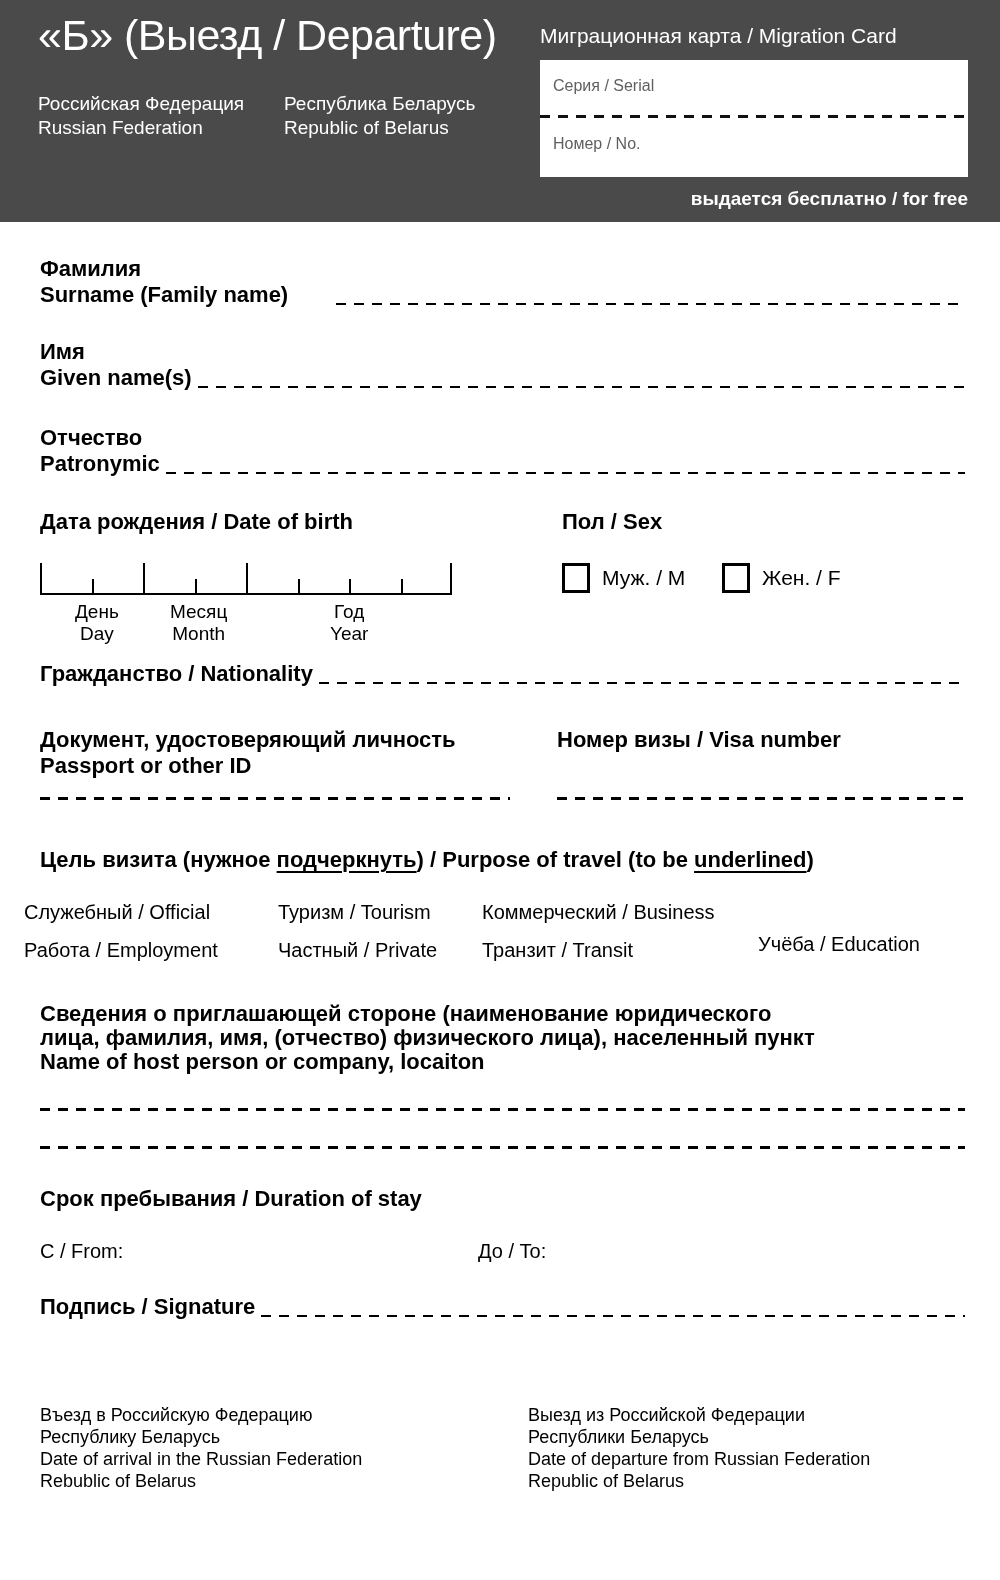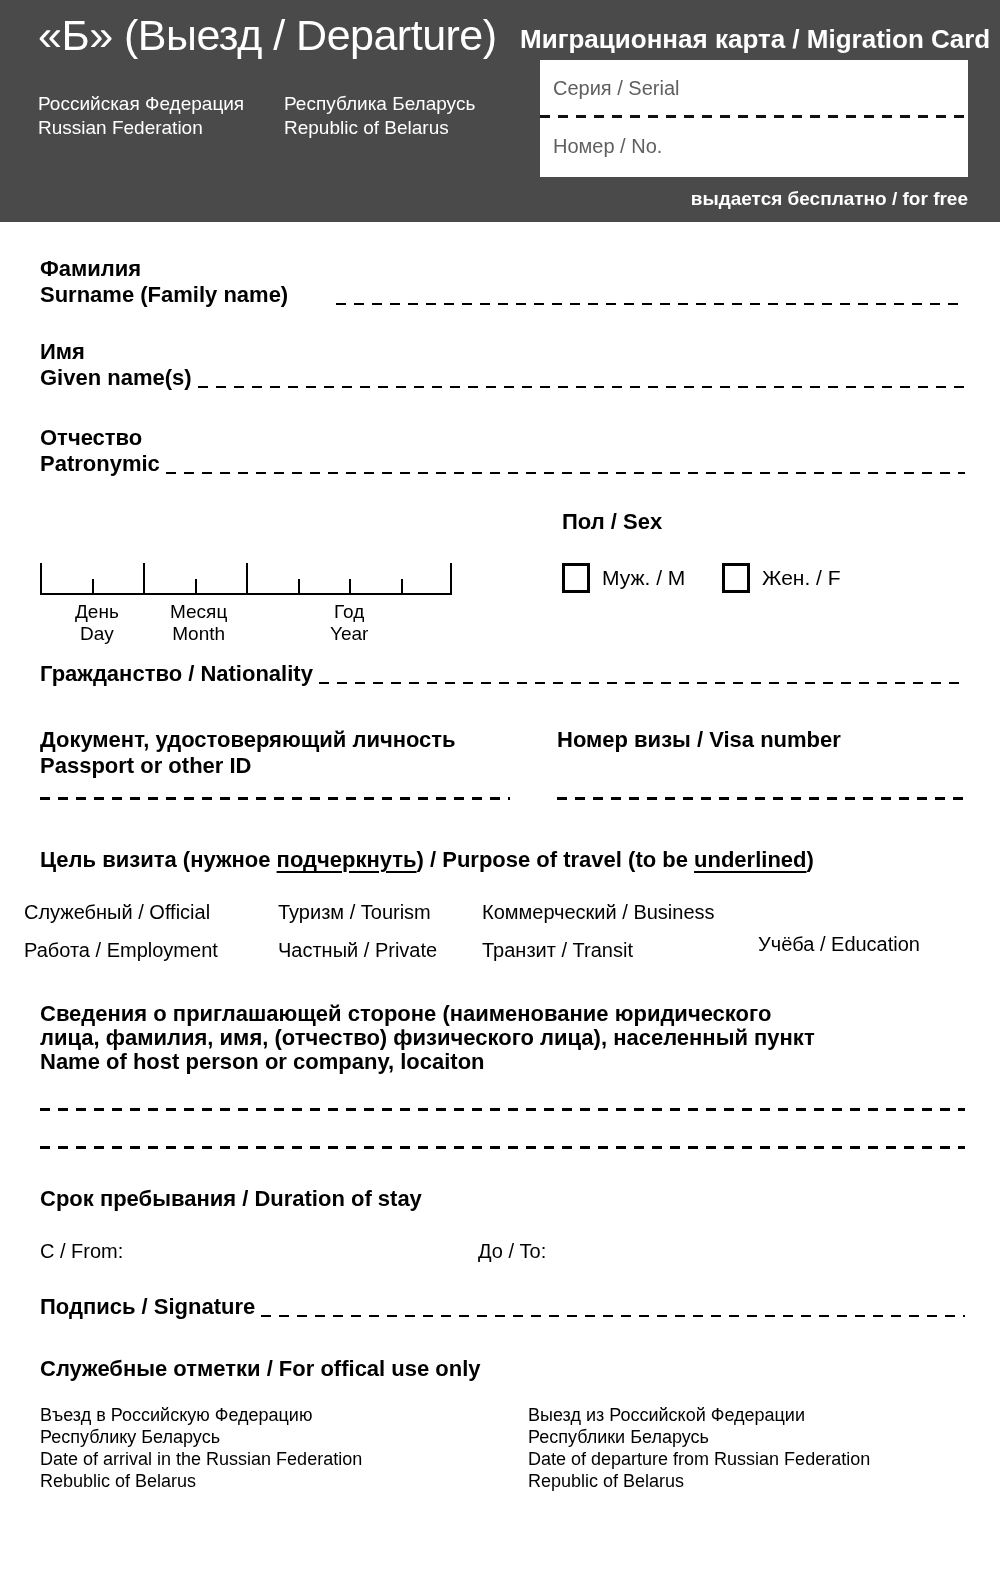--- a/index.html
+++ b/index.html
@@ -2,26 +2,26 @@
 <html><head>
 <meta charset="utf-8">
 <style>
   html,body{margin:0;padding:0;background:#fff;}
   body{font-family:"Liberation Sans","DejaVu Sans",sans-serif;color:#000;}
   .page{position:relative;width:1000px;height:1580px;background:#fff;overflow:hidden;}
 
   
   .hdr{position:absolute;left:0;top:0;width:1000px;height:222px;background:#4a4a4a;color:#fff;}
   .card-type{position:absolute;left:38px;top:10px;font-size:43px;line-height:50px;font-weight:400;letter-spacing:-0.5px;}
-  .mig-title{position:absolute;left:520px;top:24px;font-size:26px;font-weight:700;}
+  .mig-title{position:absolute;left:540px;top:24px;font-size:21px;font-weight:400;}
   .country-col{position:absolute;top:92px;font-size:19px;line-height:23.5px;font-weight:400;}
   .country-col.c1{left:38px;}
   .country-col.c2{left:284px;}
   .serial-box{position:absolute;left:540px;top:60px;width:428px;height:117px;background:#fff;color:#5f5f5f;}
-  .serial-row{height:55px;padding:17px 3px 0 13px;font-size:20px;box-sizing:border-box;}
+  .serial-row{height:55px;padding:17px 3px 0 13px;font-size:16px;box-sizing:border-box;}
   .serial-div{height:2.5px;background:repeating-linear-gradient(90deg,#111 0 10px,transparent 10px 18px);}
   .free-note{position:absolute;right:32px;top:188px;font-size:19px;font-weight:700;}
   .lbl{position:absolute;font-size:22px;line-height:26px;font-weight:700;}
   .txt{position:absolute;font-size:20px;line-height:24px;font-weight:400;}
   .fillrow{position:absolute;display:flex;align-items:flex-end;width:925px;font-size:22px;line-height:26px;}
   .fillrow .cap{white-space:pre;font-weight:700;}
   .dashfill{flex:1;height:2.5px;margin:0 0 3px 6px;background:repeating-linear-gradient(90deg,#000 0 10px,transparent 10px 18px);}
   .dashline{position:absolute;height:2.5px;background:repeating-linear-gradient(90deg,#000 0 10px,transparent 10px 18px);}
 
   
@@ -115,20 +115,21 @@
     <span class="cap">Given name(s)</span>
     <span class="dashfill"></span>
   </div>
 
   <div class="lbl f-patr">Отчество</div>
   <div class="fillrow f-patr-row">
     <span class="cap">Patronymic</span>
     <span class="dashfill"></span>
   </div>
 
+  <div class="lbl dob-lbl">Дата рождения / Date of birth</div>
   <div class="lbl sex-lbl">Пол / Sex</div>
 
   <div class="ruler">
     <span class="tick tall" style="left:0"></span>
     <span class="tick short" style="left:51.5px"></span>
     <span class="tick tall" style="left:103px"></span>
     <span class="tick short" style="left:154.5px"></span>
     <span class="tick tall" style="left:206px"></span>
     <span class="tick short" style="left:257.5px"></span>
     <span class="tick short" style="left:309px"></span>
@@ -187,21 +188,20 @@
 
   <div class="lbl dur-lbl">Срок пребывания / Duration of stay</div>
   <div class="txt from-lbl">С / From:</div>
   <div class="txt to-lbl">До / To:</div>
 
   <div class="fillrow sig-row">
     <span class="cap">Подпись / Signature</span>
     <span class="dashfill"></span>
   </div>
 
-  <div class="lbl off-lbl">Служебные отметки / For offical use only</div>
 
   <div class="stamp-col left">
     <div>Въезд в Российскую Федерацию</div>
     <div>Республику Беларусь</div>
     <div>Date of arrival in the Russian Federation</div>
     <div>Rebublic of Belarus</div>
   </div>
   <div class="stamp-col right">
     <div>Выезд из Российской Федерации</div>
     <div>Республики Беларусь</div>

